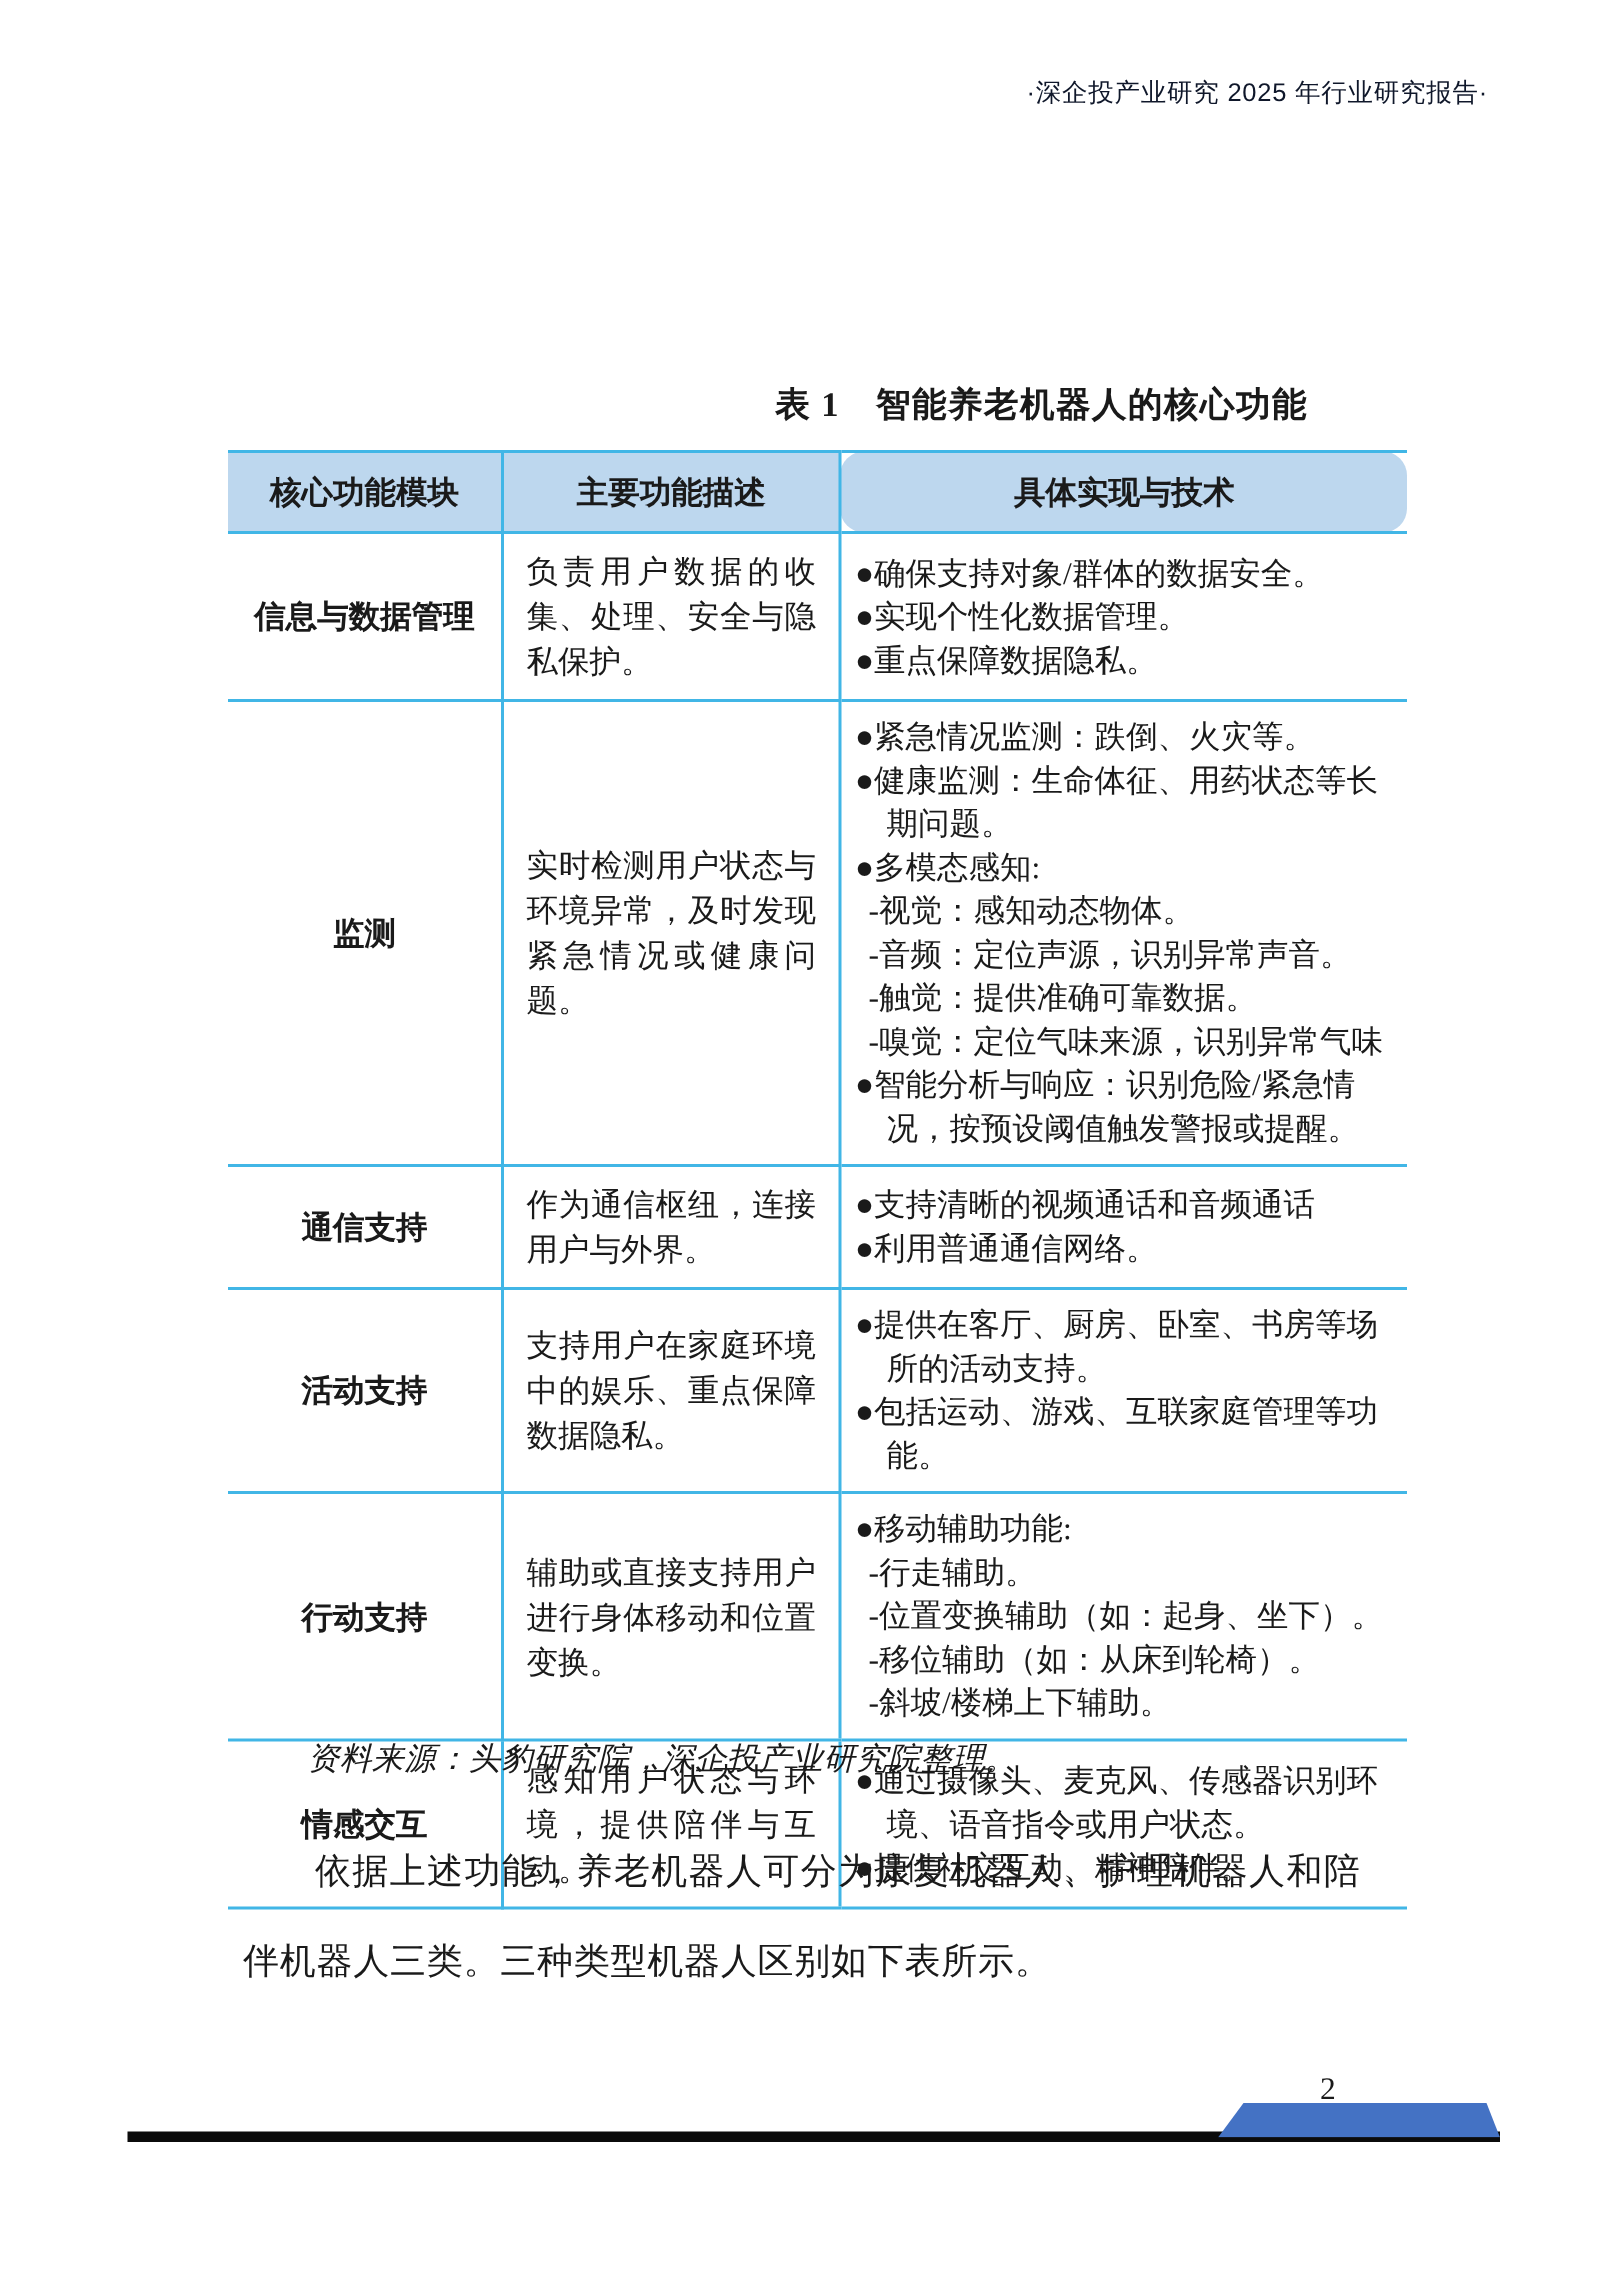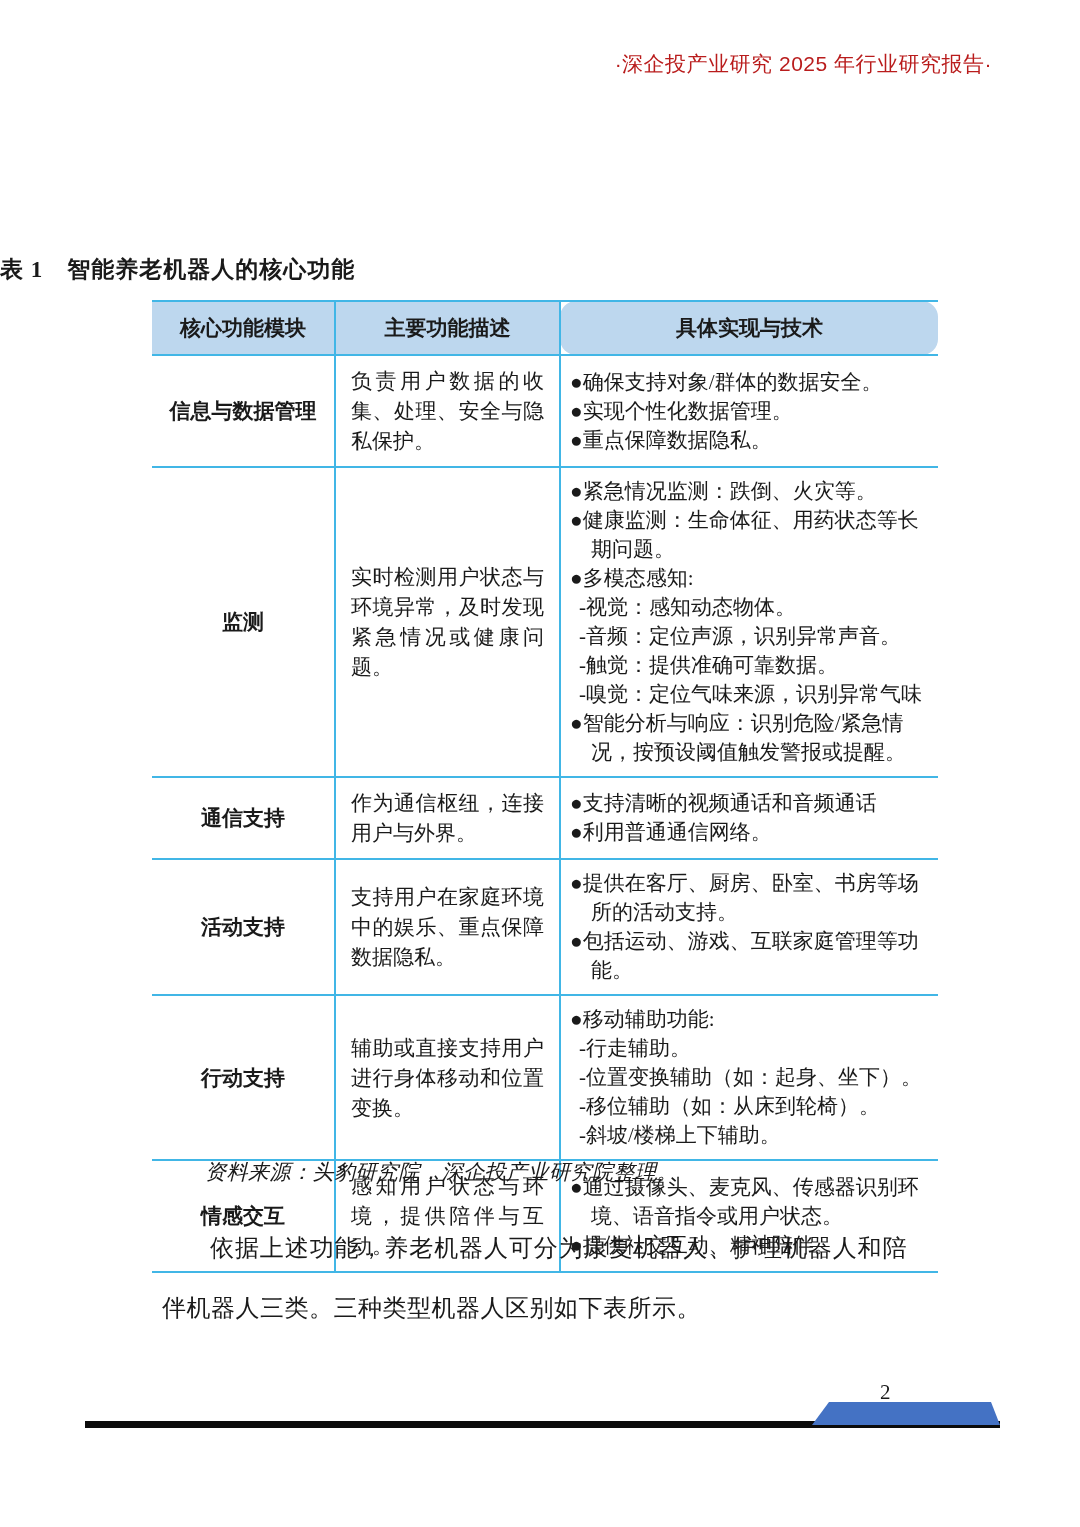--- a/index.html
+++ b/index.html
@@ -15,34 +15,34 @@
     position:relative;
     width:1080px;height:1527px;
     margin:0 auto;
     background:#ffffff;
     overflow:hidden;
     font-family:"Liberation Serif","DejaVu Serif",serif;
     color:var(--ink);
   }
   .doc-header{
     position:absolute;top:50px;right:88px;
-    font-size:21px;letter-spacing:.5px;
+    font-size:17px;letter-spacing:.5px;
     font-family:"Liberation Sans","DejaVu Sans",sans-serif;
-    color:#b91c1c;
+    color:#0f172a;
   }
   .para{
     position:absolute;left:162px;width:745px;
     font-size:24px;line-height:60px;letter-spacing:.5px;
     text-align:justify;
   }
   .para-1{top:120px;}
   .para-2{top:1218px;text-indent:2em;}
   .table-title{
     position:absolute;top:254px;left:0;width:872px;
-    text-align:left;font-weight:bold;font-size:23px;
+    text-align:right;font-weight:bold;font-size:23px;
     letter-spacing:1px;
   }
   table.core-table{
     position:absolute;left:152px;top:300px;width:786px;
     border-collapse:collapse;table-layout:fixed;
     font-size:21px;
   }
   .core-table th{
     background:var(--header-fill);
     border-top:2px solid var(--table-border);

